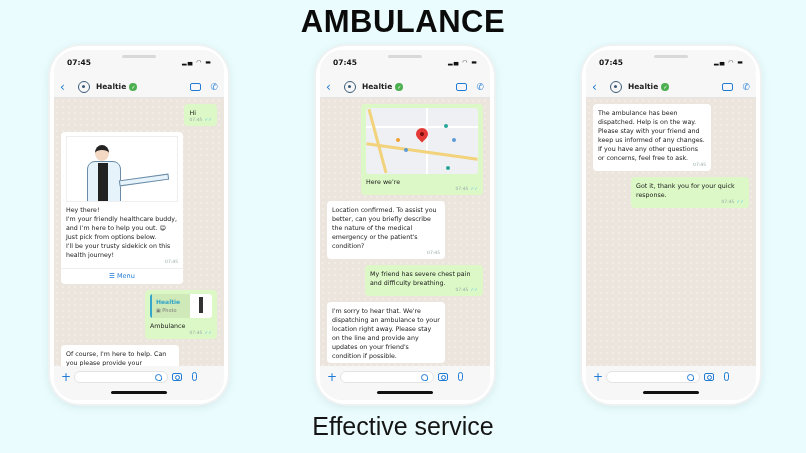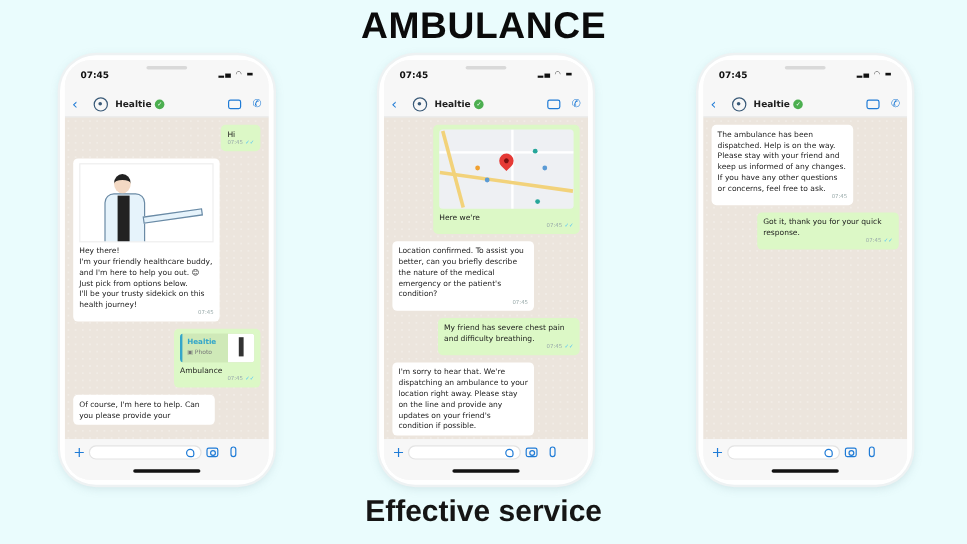--- a/index.html
+++ b/index.html
@@ -10,21 +10,21 @@
     position: relative;
     color: #111;
   }
   .page-title {
     position: absolute; top: 4px; left: 0; width: 806px; text-align: center;
     font-family: "Liberation Sans", sans-serif; font-weight: 700;
     font-size: 31px; letter-spacing: 0.5px; color: #0b0b0b;
   }
   .page-subtitle {
     position: absolute; top: 412px; left: 0; width: 806px; text-align: center;
-    font-family: "Liberation Sans", sans-serif; font-size: 25px; color: #151515; font-weight: bold;
+    font-family: "Liberation Sans", sans-serif; font-size: 25px; color: #151515;
   }
   .phone {
     position: absolute; top: 46px; width: 178px; height: 358px;
     background: #ffffff; border-radius: 30px;
     box-shadow: 0 0 0 2px #eef2f3, 0 2px 8px rgba(120,150,160,0.25);
     padding: 4px;
   }
   .phone-inner {
     position: relative; width: 100%; height: 100%;
     border-radius: 22px; overflow: hidden; background: #f7f7f7;
@@ -198,20 +198,21 @@
         <div class="doctor-img">
           <div class="doc-body"></div>
             <div class="doc-shirt"></div>
             <div class="doc-head"></div>
             <div class="doc-arm"></div>
         </div>
         <div>Hey there!</div>
         <div>I'm your friendly healthcare buddy, and I'm here to help you out. 😊 Just pick from options below.</div>
         <div>I'll be your trusty sidekick on this health journey!</div>
         <span class="meta">07:45</span>
+        <span class="menu-button"><span>☰</span> <span>Menu</span></span>
       </div>
       <div class="bubble out">
         <div class="quote">
           <div class="quote-bar"></div>
           <div class="quote-text">
             <div class="quote-name">Healtie</div>
             <div class="quote-sub"><span>▣</span> <span>Photo</span></div>
           </div>
           <div class="quote-thumb"></div>
         </div>

